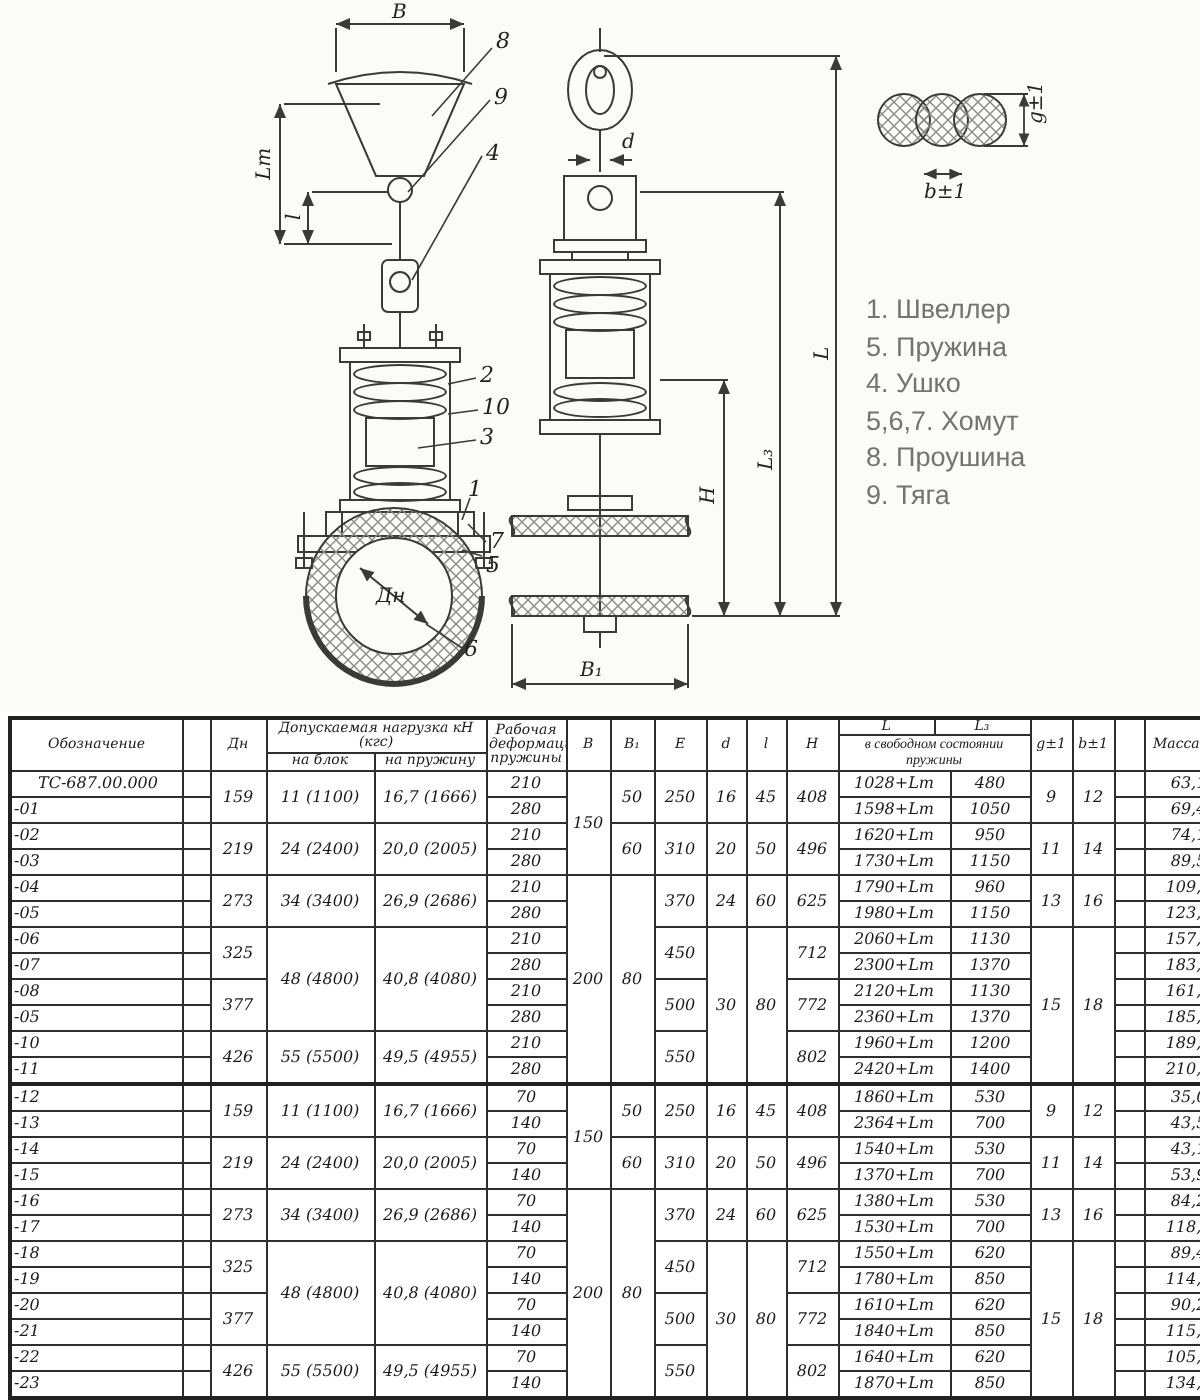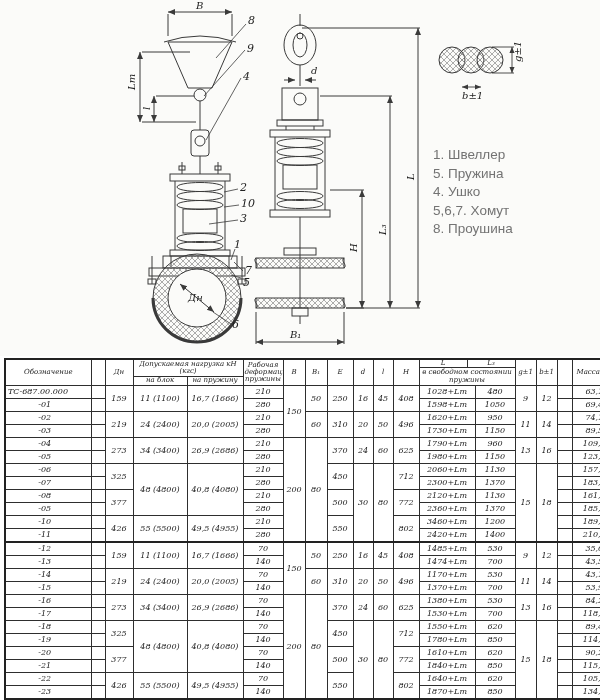--- a/index.html
+++ b/index.html
@@ -11,28 +11,28 @@
               font:400 13.5px/18.5px "Liberation Sans",sans-serif;margin-top:22px;}
   .parts-list div{white-space:nowrap;}
   svg text{font:italic 10px "DejaVu Serif",serif;fill:#222;}
   svg text.co{font:italic 11px "DejaVu Serif",serif;}
   
   .tablewrap{position:absolute;left:4px;top:358px;width:592px;}
   table{border-collapse:collapse;table-layout:fixed;width:592px;border:2px solid #222;}
   th,td{border:1px solid #2e2e2e;padding:0 1px;text-align:center;overflow:hidden;
         font:italic 8px/1.15 "DejaVu Serif",serif;color:#1a1a1a;white-space:nowrap;height:12px;}
   th{font-size:7px;white-space:normal;line-height:1.05;height:auto;font-weight:normal;}
-  td.des{text-align:center;padding-right:8px;}
-  td.des.first{text-align:left;padding-left:2px;}
+  td.des{text-align:left;padding-right:8px;}
+  td.des.first{text-align:left;padding-left:13px;}
   tr.sep td{border-top:2px solid #222;}
   .lgroup{display:flex;flex-direction:column;height:100%;}
   .lg-top{display:flex;border-bottom:1px solid #2e2e2e;}
   .lg-top span{flex:1;}
   .lg-top span:first-child{border-right:1px solid #2e2e2e;}
-  .lg-bot{padding:1px 0;}
+  .lg-bot{padding:1px 0;font-family:Liberation Serif, serif;}
   th.pad0{padding:0;}
 </style>
 </head>
 <body>
 
 <div class="drawing">
 <svg width="600" height="356" viewBox="0 0 600 356">
   <defs>
     <marker id="arr" markerWidth="9" markerHeight="8" refX="7" refY="3" orient="auto-start-reverse">
       <path d="M0,0 L7,3 L0,6 z" fill="#3a3a3a"></path>
@@ -192,20 +192,21 @@
   <text x="462" y="99">b±1</text>
 </svg>
 
   
   <div class="parts-list">
     <div>1. Швеллер</div>
     <div>5. Пружина</div>
     <div>4. Ушко</div>
     <div>5,6,7. Хомут</div>
     <div>8. Проушина</div>
+    <div>9. Тяга</div>
   </div>
 </div>
 
 <div class="tablewrap">
 <table id="data-table">
   <colgroup>
     <col style="width:86px">
         <col style="width:14px">
         <col style="width:28px">
     <col style="width:54px">
@@ -393,21 +394,21 @@
         </tr>
         <tr>
           <td class="des">-10</td>
           <td></td>
           <td rowspan="2">426</td>
           <td rowspan="2">55 (5500)</td>
           <td rowspan="2">49,5 (4955)</td>
           <td>210</td>
           <td rowspan="2">550</td>
           <td rowspan="2">802</td>
-          <td>3460+Lт</td>
+          <td>1960+Lт</td>
           <td>1200</td>
           <td></td>
           <td>189,7</td>
         </tr>
         <tr>
           <td class="des">-11</td>
           <td></td>
           <td>280</td>
           <td>2420+Lт</td>
           <td>1400</td>
@@ -420,49 +421,49 @@
           <td rowspan="2">159</td>
           <td rowspan="2">11 (1100)</td>
           <td rowspan="2">16,7 (1666)</td>
           <td>70</td>
           <td rowspan="4">150</td>
           <td rowspan="2">50</td>
           <td rowspan="2">250</td>
           <td rowspan="2">16</td>
           <td rowspan="2">45</td>
           <td rowspan="2">408</td>
-          <td>1485+Lт</td>
+          <td>1860+Lт</td>
           <td>530</td>
           <td rowspan="2">9</td>
           <td rowspan="2">12</td>
           <td></td>
           <td>35,0</td>
         </tr>
         <tr>
           <td class="des">-13</td>
           <td></td>
           <td>140</td>
-          <td>1474+Lт</td>
+          <td>2364+Lт</td>
           <td>700</td>
           <td></td>
           <td>43,5</td>
         </tr>
         <tr>
           <td class="des">-14</td>
           <td></td>
           <td rowspan="2">219</td>
           <td rowspan="2">24 (2400)</td>
           <td rowspan="2">20,0 (2005)</td>
           <td>70</td>
           <td rowspan="2">60</td>
           <td rowspan="2">310</td>
           <td rowspan="2">20</td>
           <td rowspan="2">50</td>
           <td rowspan="2">496</td>
-          <td>1170+Lт</td>
+          <td>1540+Lт</td>
           <td>530</td>
           <td rowspan="2">11</td>
           <td rowspan="2">14</td>
           <td></td>
           <td>43,1</td>
         </tr>
         <tr>
           <td class="des">-15</td>
           <td></td>
           <td>140</td>

